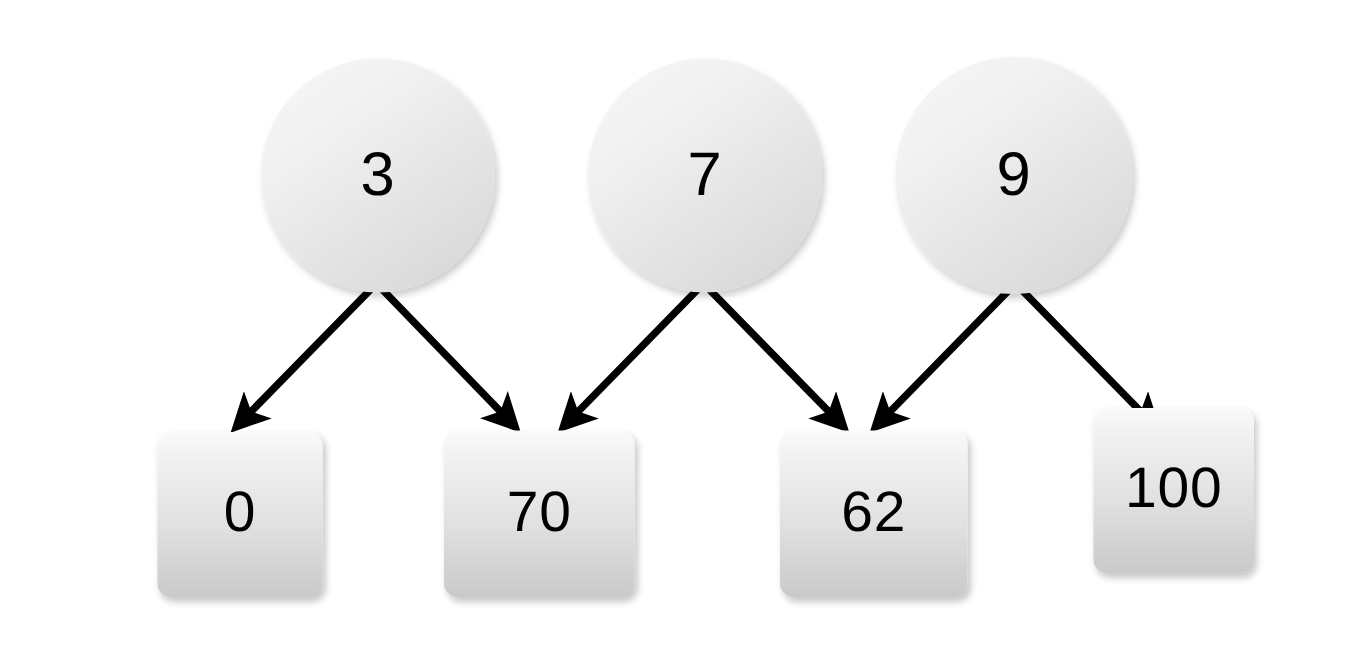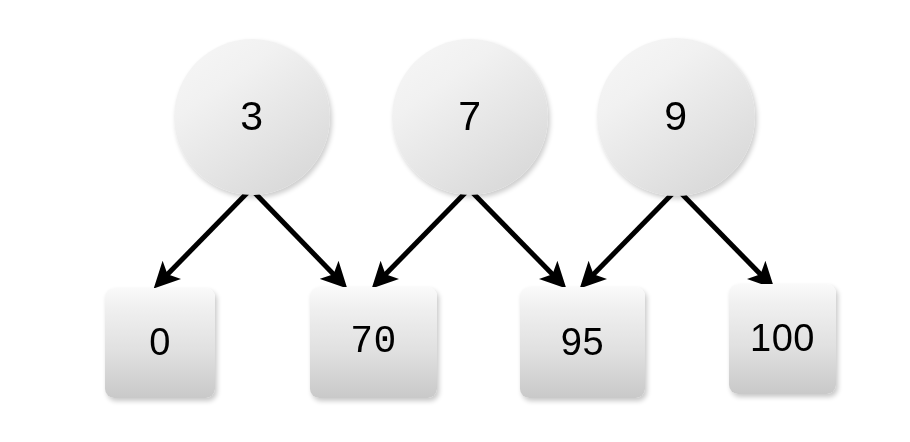--- a/index.html
+++ b/index.html
@@ -84,24 +84,24 @@
         <span class="node-label">7</span>
       </div>
       <div class="node node-circle" style="left: 597px; top: 38px; width: 158px; height: 158px;">
         <span class="node-label">9</span>
       </div>
     </div>
   <div id="bottom-nodes">
       <div class="node node-box" style="left: 105px; top: 288px; width: 110px; height: 110px;">
         <span class="node-label">0</span>
       </div>
-      <div class="node node-box" style="left: 310px; top: 287px; width: 127px; height: 111px; font-family: Liberation Mono, monospace;">
+      <div class="node node-box" style="left: 296px; top: 287px; width: 127px; height: 111px;">
         <span class="node-label">70</span>
       </div>
       <div class="node node-box" style="left: 520px; top: 287px; width: 125px; height: 111px;">
-        <span class="node-label">95</span>
+        <span class="node-label">62</span>
       </div>
-      <div class="node node-box" style="left: 729px; top: 284px; width: 107px; height: 110px;">
+      <div class="node node-box" style="left: 729px; top: 272px; width: 107px; height: 110px;">
         <span class="node-label">100</span>
       </div>
     </div>
 
 </div>
 
 </body></html>

